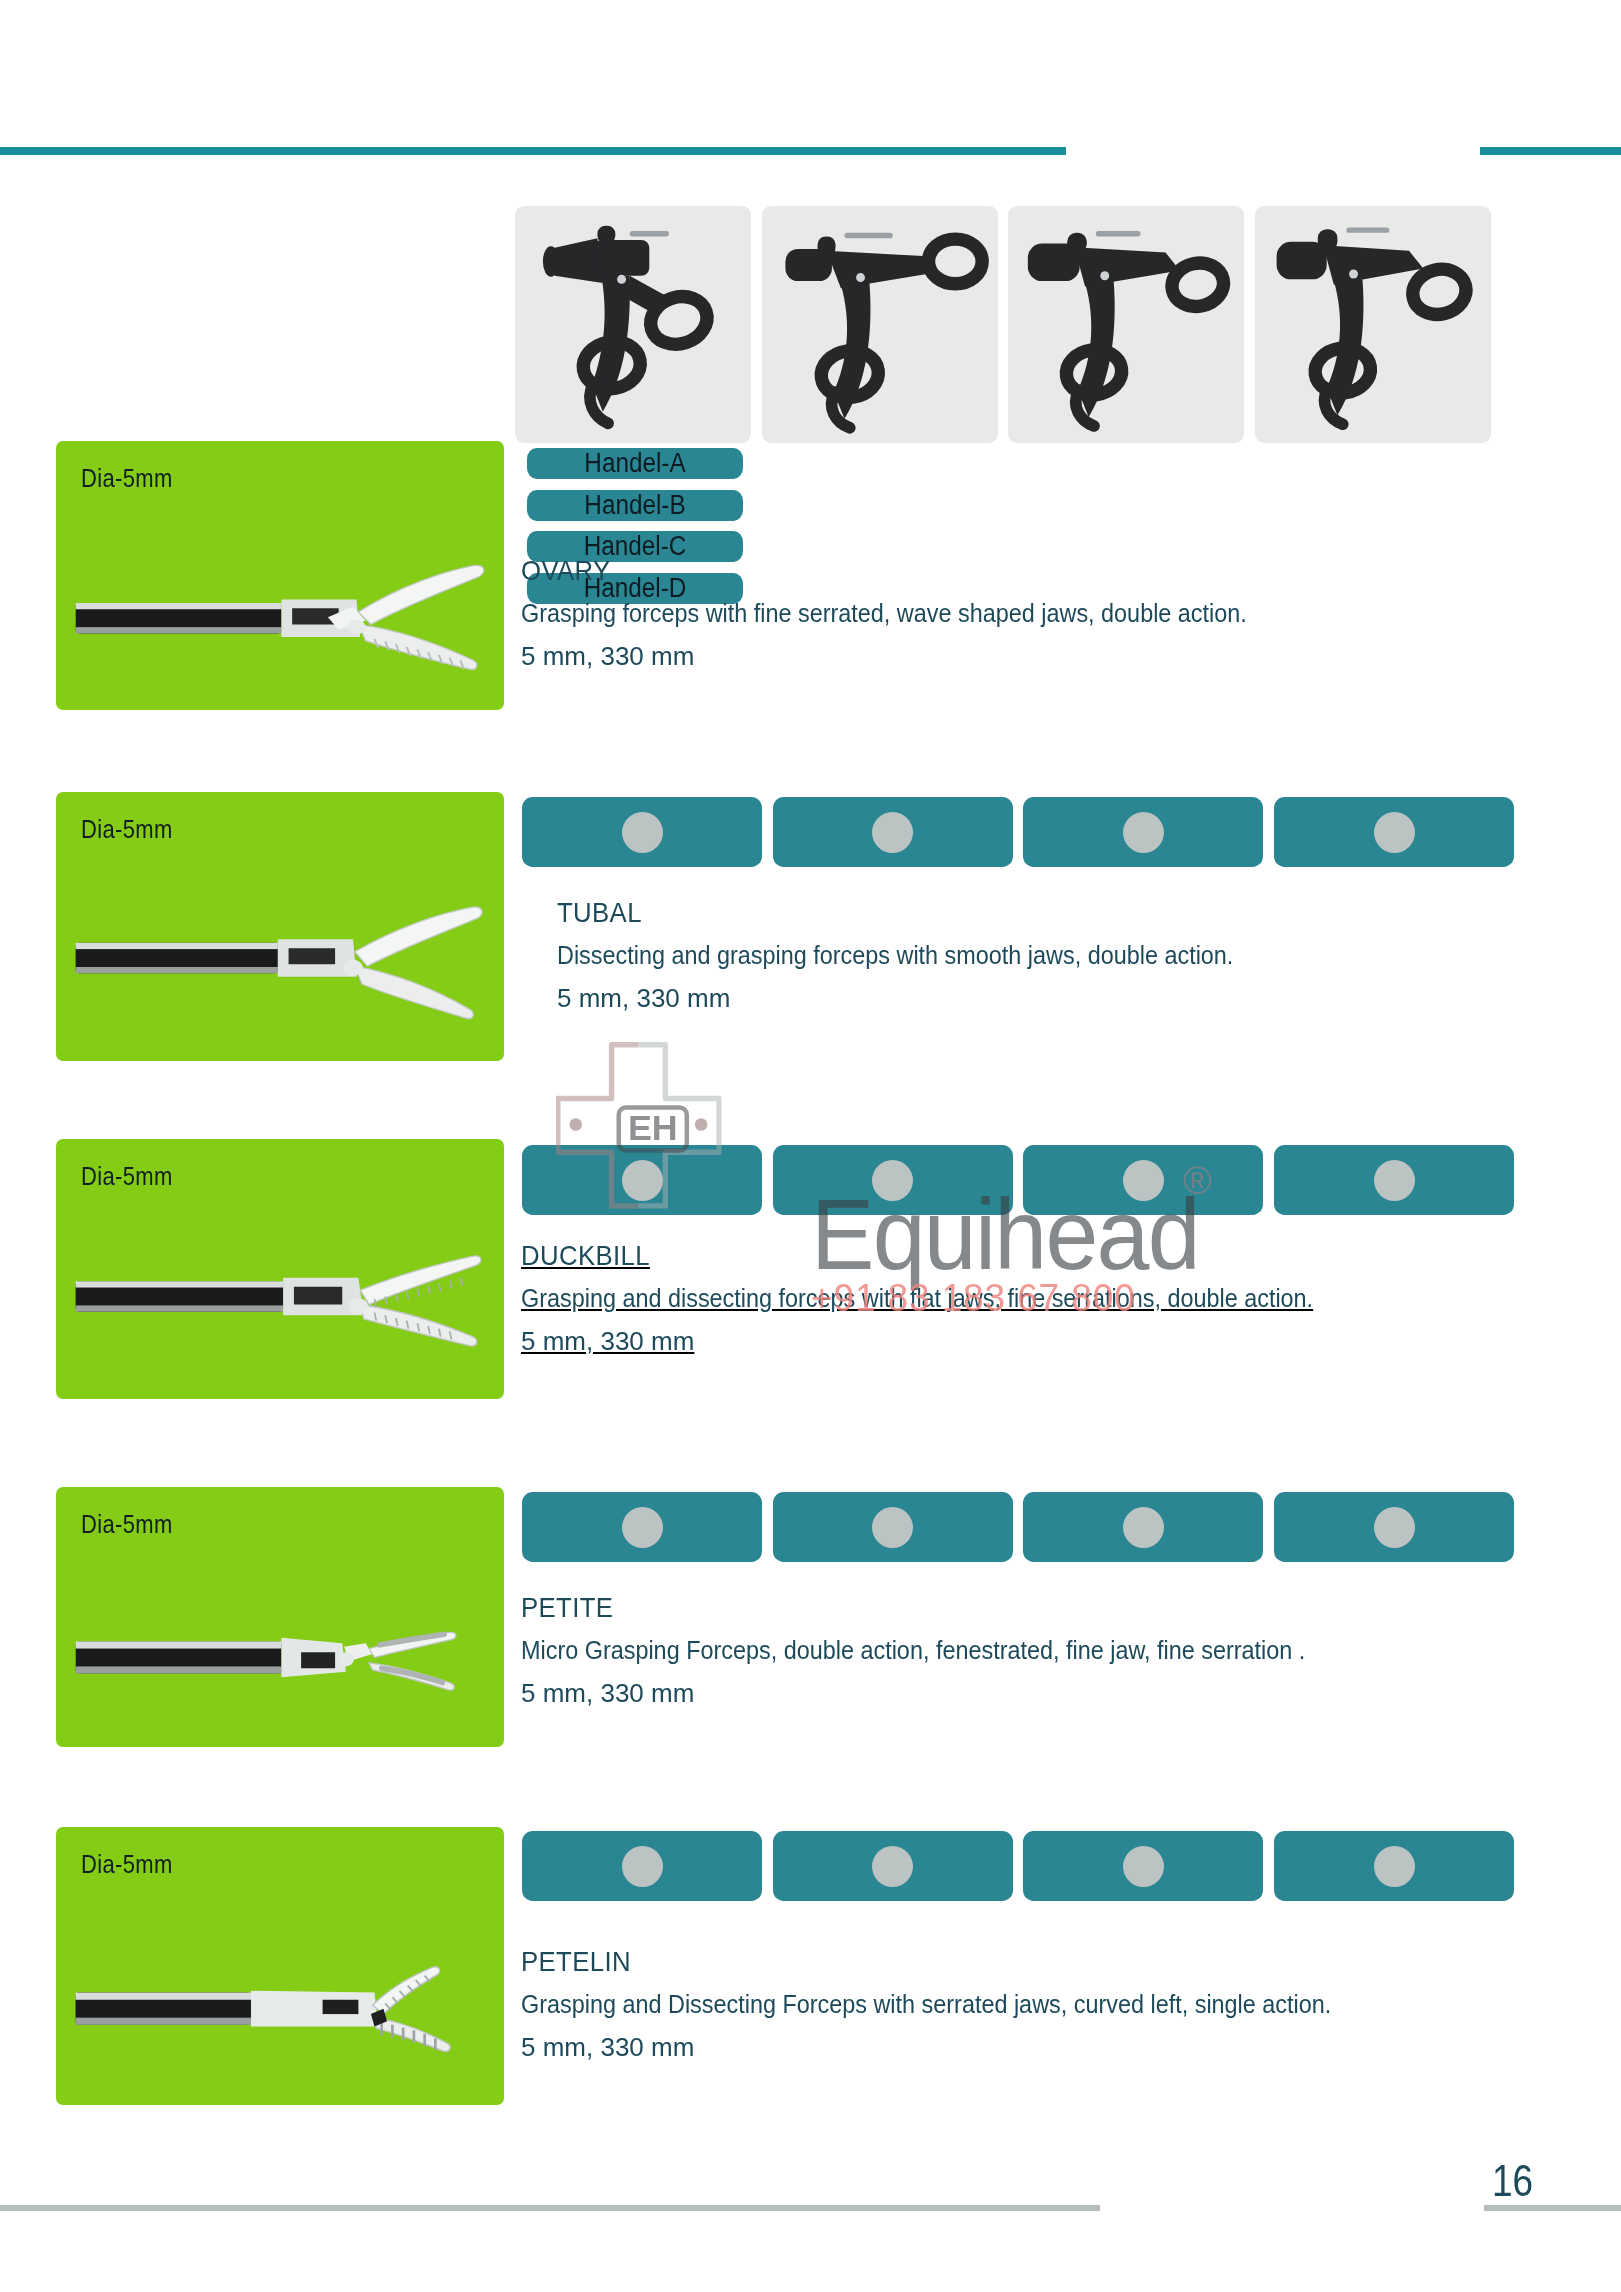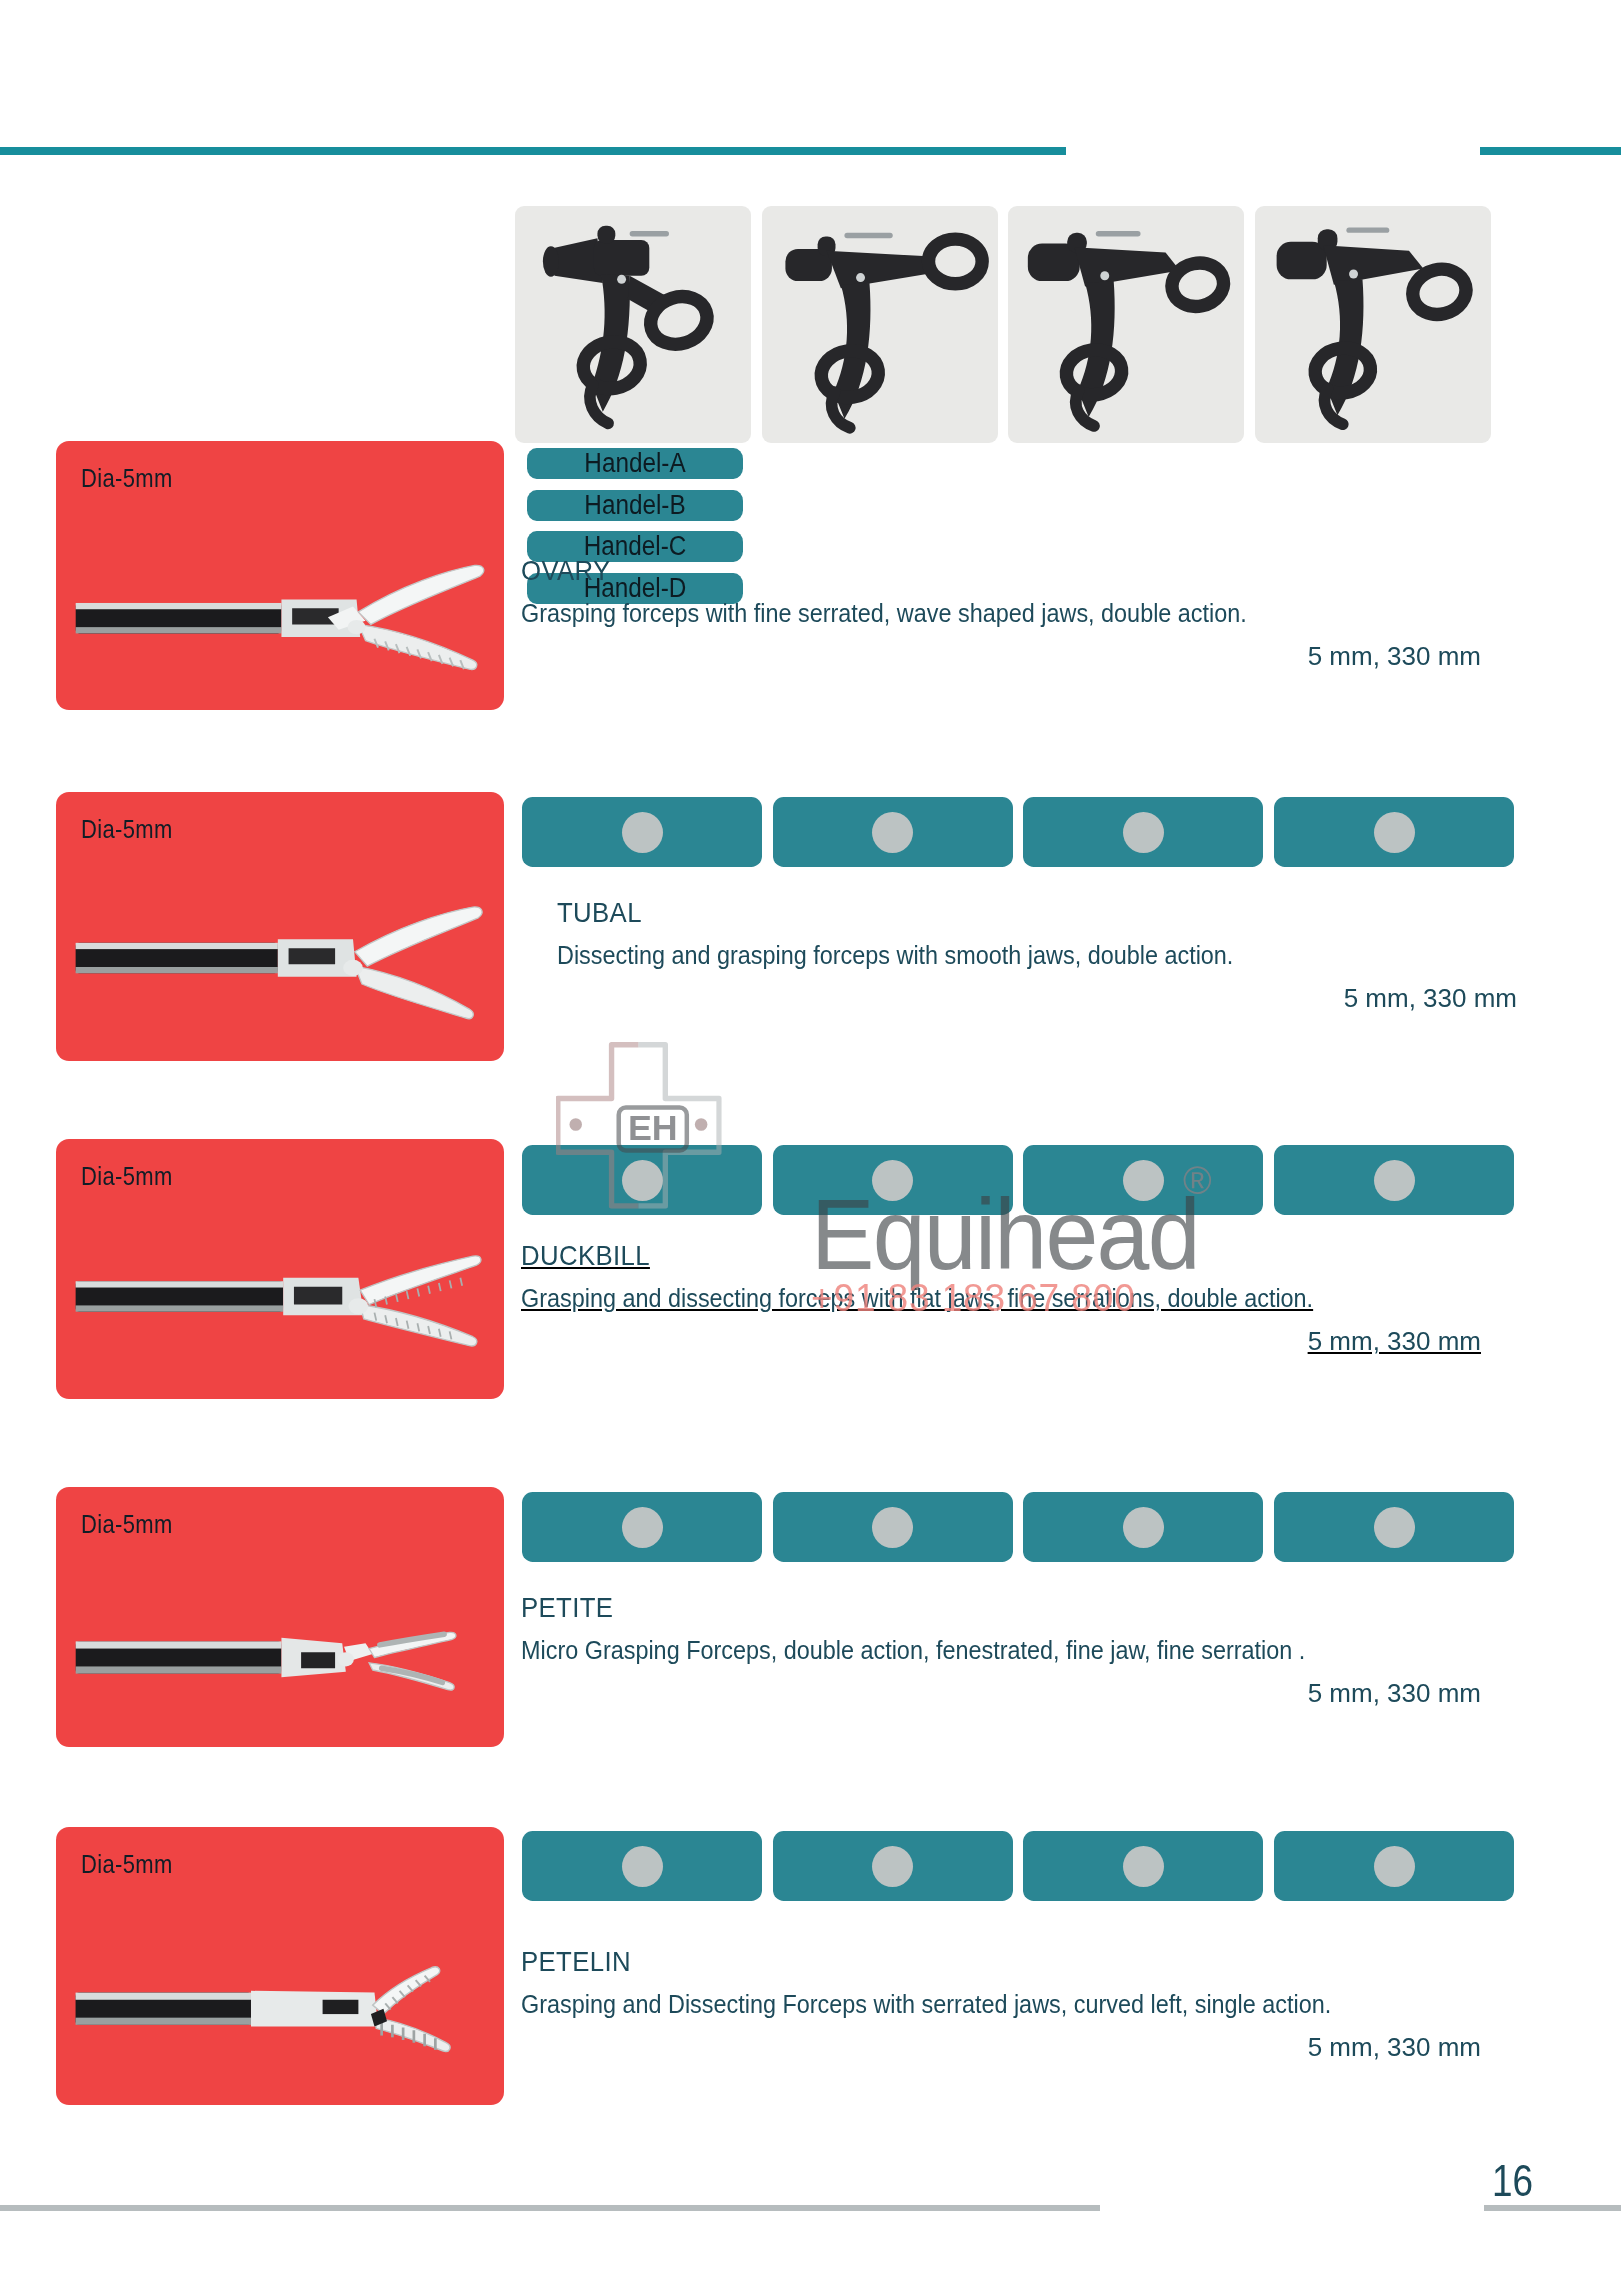--- a/index.html
+++ b/index.html
@@ -133,22 +133,22 @@
     color: #0d1b22;
     font-size: 27px;
     font-family: "Liberation Sans Narrow", "Liberation Sans", sans-serif;
     transform: scaleX(0.9);
   }
   .handle-label span { transform: scaleX(1.0); }
 
   
   .prod-card {
     position: absolute;
-    border-radius: 13px;
-    background: #ef4444;
+    border-radius: 7px;
+    background: #84cc16;
     overflow: hidden;
   }
   .prod-card .dia {
     position: absolute;
     left: 25px;
     top: 23px;
     font-size: 25px;
     color: #101d26;
     font-family: "Liberation Sans Narrow", "Liberation Sans", sans-serif;
     transform: scaleX(0.88);
@@ -195,21 +195,20 @@
     font-family: "Liberation Sans Narrow", "Liberation Sans", sans-serif;
     transform: scaleX(0.9);
     transform-origin: left center;
     white-space: nowrap;
   }
   .prod-spec {
     margin-top: 12.5px;
     font-size: 26px;
     color: #1d4a5a;
     font-family: "Liberation Sans Narrow", "Liberation Sans", sans-serif;
-    text-align: right;
     padding-right: 16px;
     white-space: nowrap;
   }
 
   
   .watermark {
     position: absolute;
     left: 556px;
     top: 1034px;
     width: 681px;

